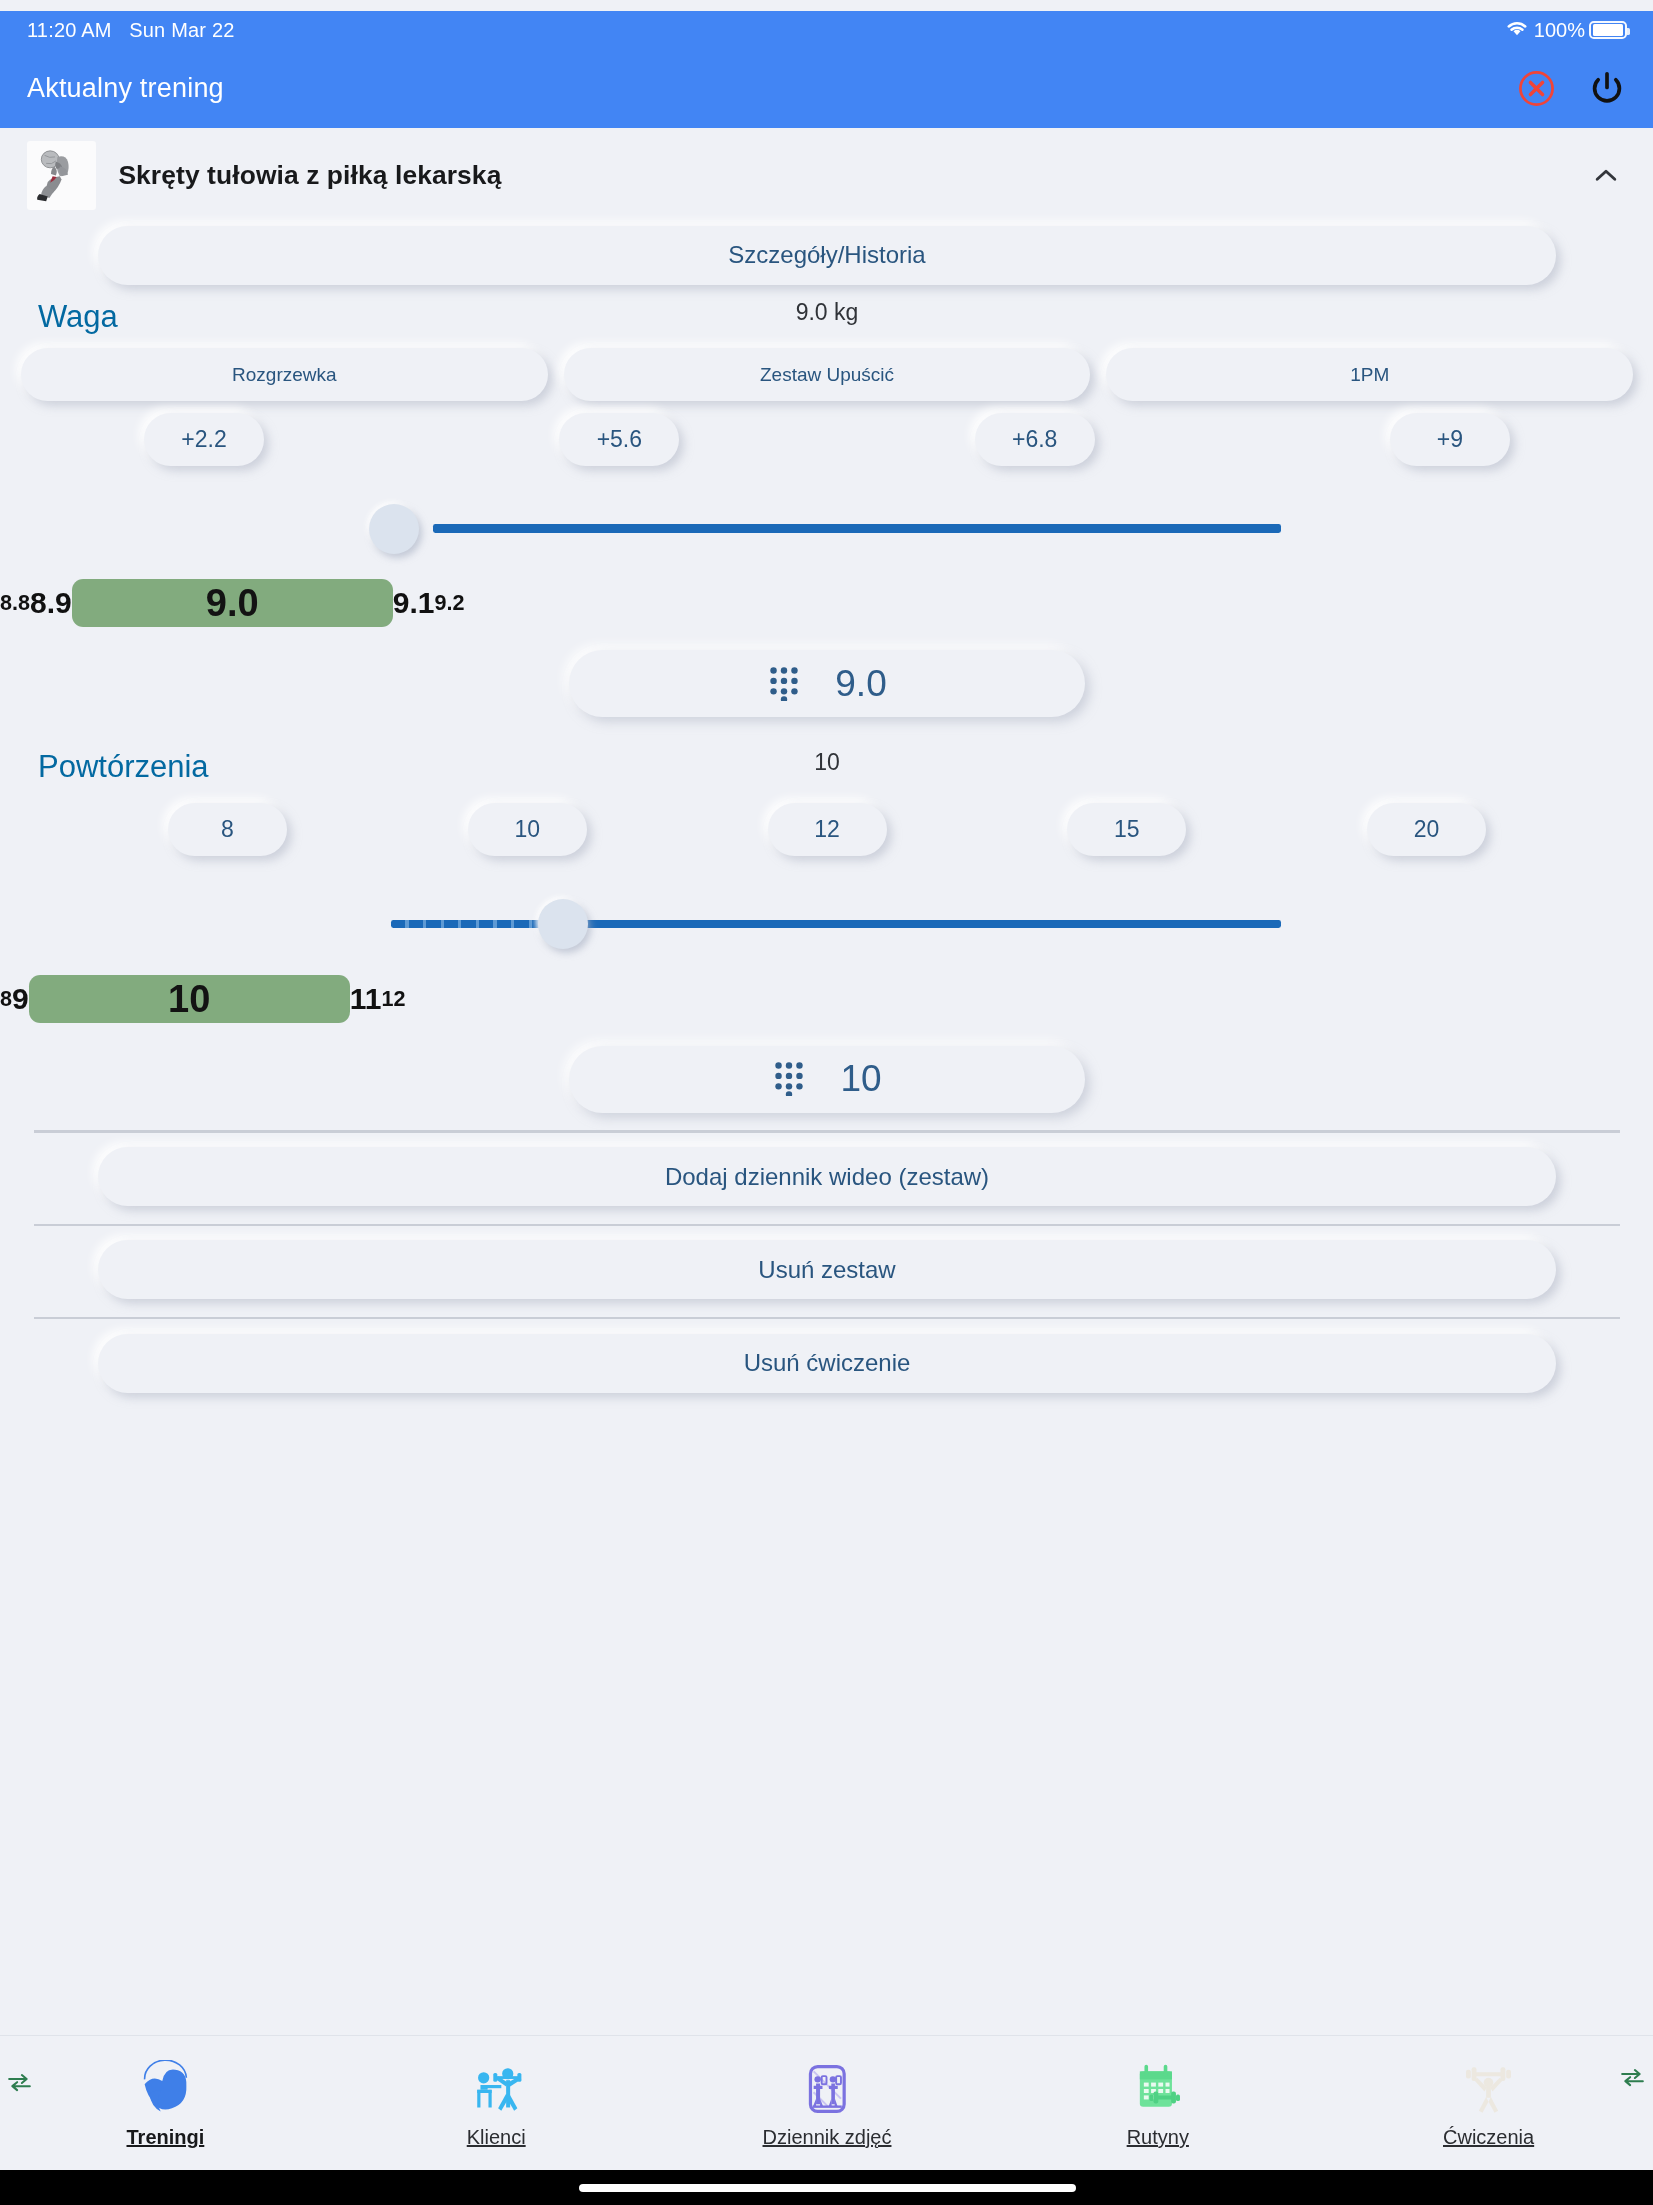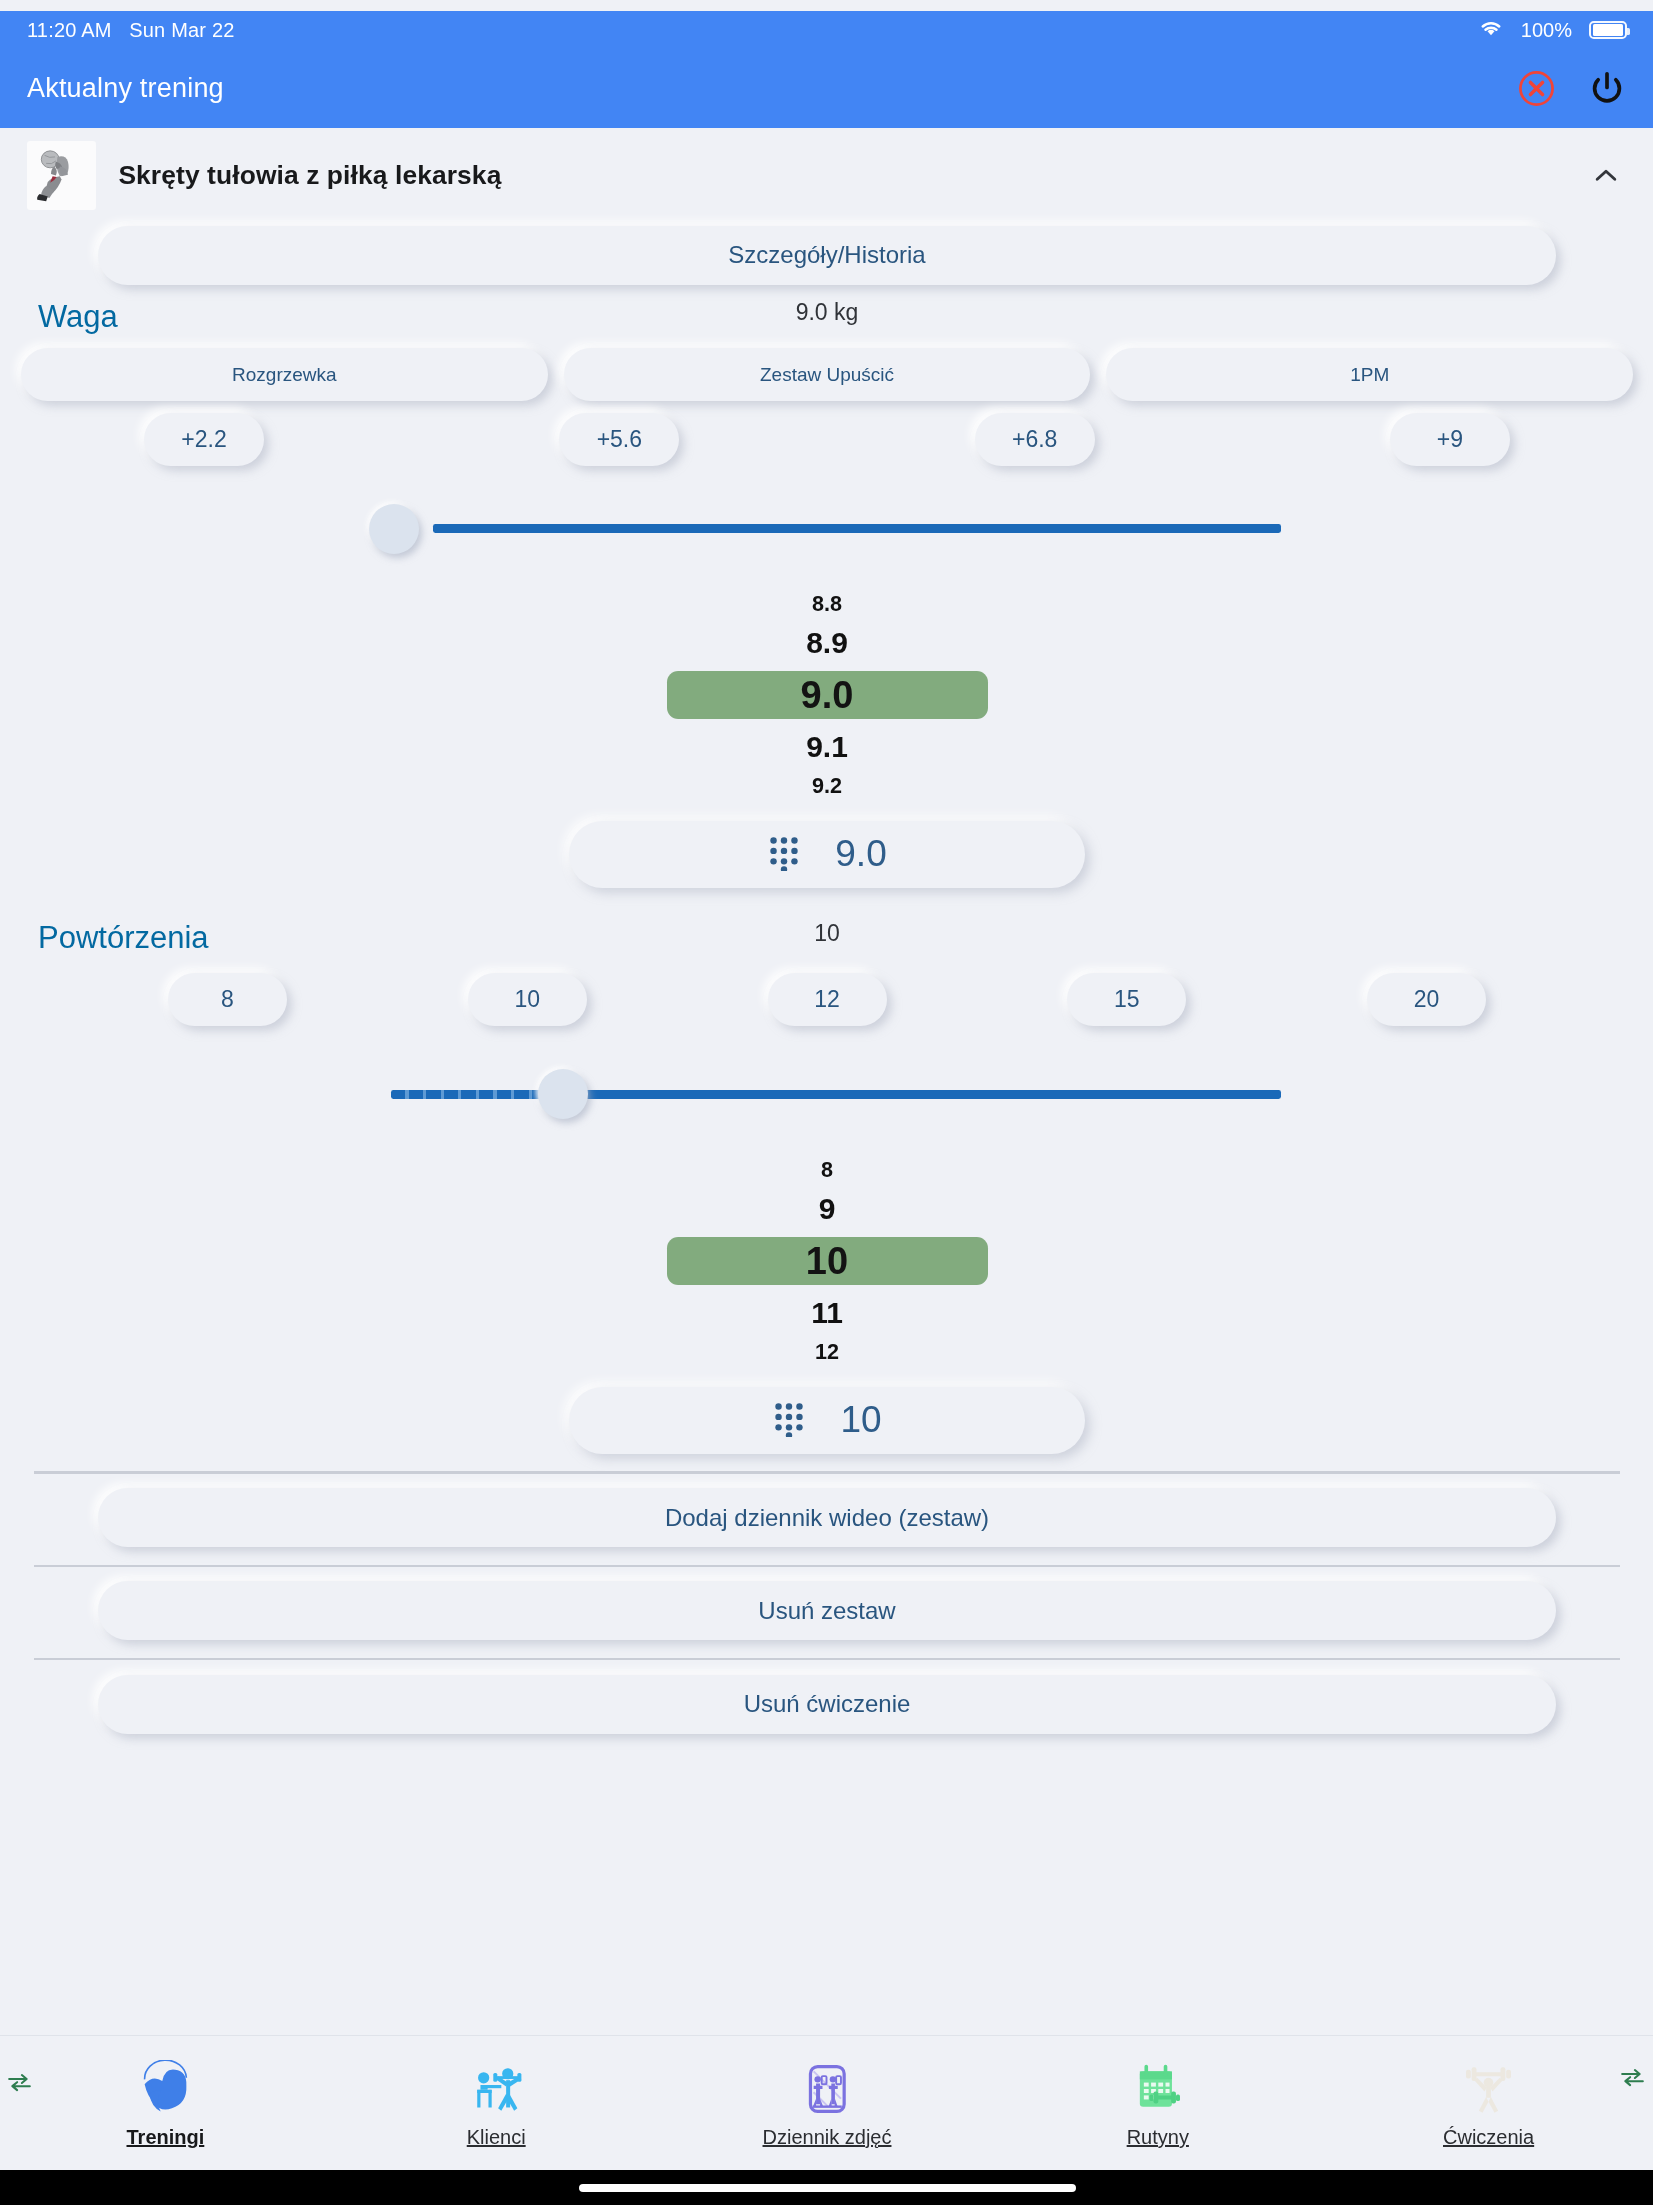--- a/index.html
+++ b/index.html
@@ -19,21 +19,21 @@
   
   .statusbar {
     height: 38px; background: #4285f4;
     display: flex; align-items: center;
     padding: 0 27px;
     color: #fff; flex-shrink: 0; margin-top: 11px;
   }
   .sb-left { display: flex; align-items: baseline; gap: 17.6px; }
   .sb-time { font-size: 20px; letter-spacing: 0.2px; }
   .sb-date { font-size: 20px; letter-spacing: 0.2px; }
-  .sb-right { margin-left: auto; display: flex; align-items: center; gap: 17px; justify-content: space-between; }
+  .sb-right { margin-left: auto; display: flex; align-items: center; gap: 4px; justify-content: space-between; }
   .sb-pct { font-size: 20px; }
   .batt {
     width: 38px; height: 18.4px; border: 2px solid rgba(255,255,255,.95);
     border-radius: 4.8px; position: relative; padding: 1.6px;
   }
   .batt::after {
     content: ""; position: absolute; right: -4.8px; top: 4.8px;
     width: 2.4px; height: 7.2px; background: rgba(255,255,255,.85);
     border-radius: 0 1.6px 1.6px 0;
   }
@@ -134,21 +134,21 @@
       #1a69b8 0px, #1a69b8 14.4px, #5e9ad4 14.4px, #5e9ad4 17.6px);
   }
   .slider-thumb {
     position: absolute; width: 50px; height: 50px; border-radius: 50%;
     background: #dbe3ee;
     box-shadow: 3.2px 4px 7.2px rgba(160,170,190,.55), -2.4px -2.4px 5.6px rgba(255,255,255,.9);
     cursor: pointer;
   }
 
   
-  .picker { display: flex; flex-direction: column; align-items: center; margin-top: 14px; }
+  .picker { display: flex; flex-direction: row; align-items: center; margin-top: 1px; }
   .pk { font-weight: 700; color: #111; line-height: 1; text-align: center; }
   .pk-far { font-size: 21.6px; padding: 6.4px 0; }
   .pk-near { font-size: 30px; padding: 7.2px 0; }
   .pk-sel {
     font-size: 38px; color: #131313;
     background: #82ab7e; border-radius: 11.2px;
     width: 321px; height: 48px;
     display: flex; align-items: center; justify-content: center;
     margin: 5.6px 0;
   }

